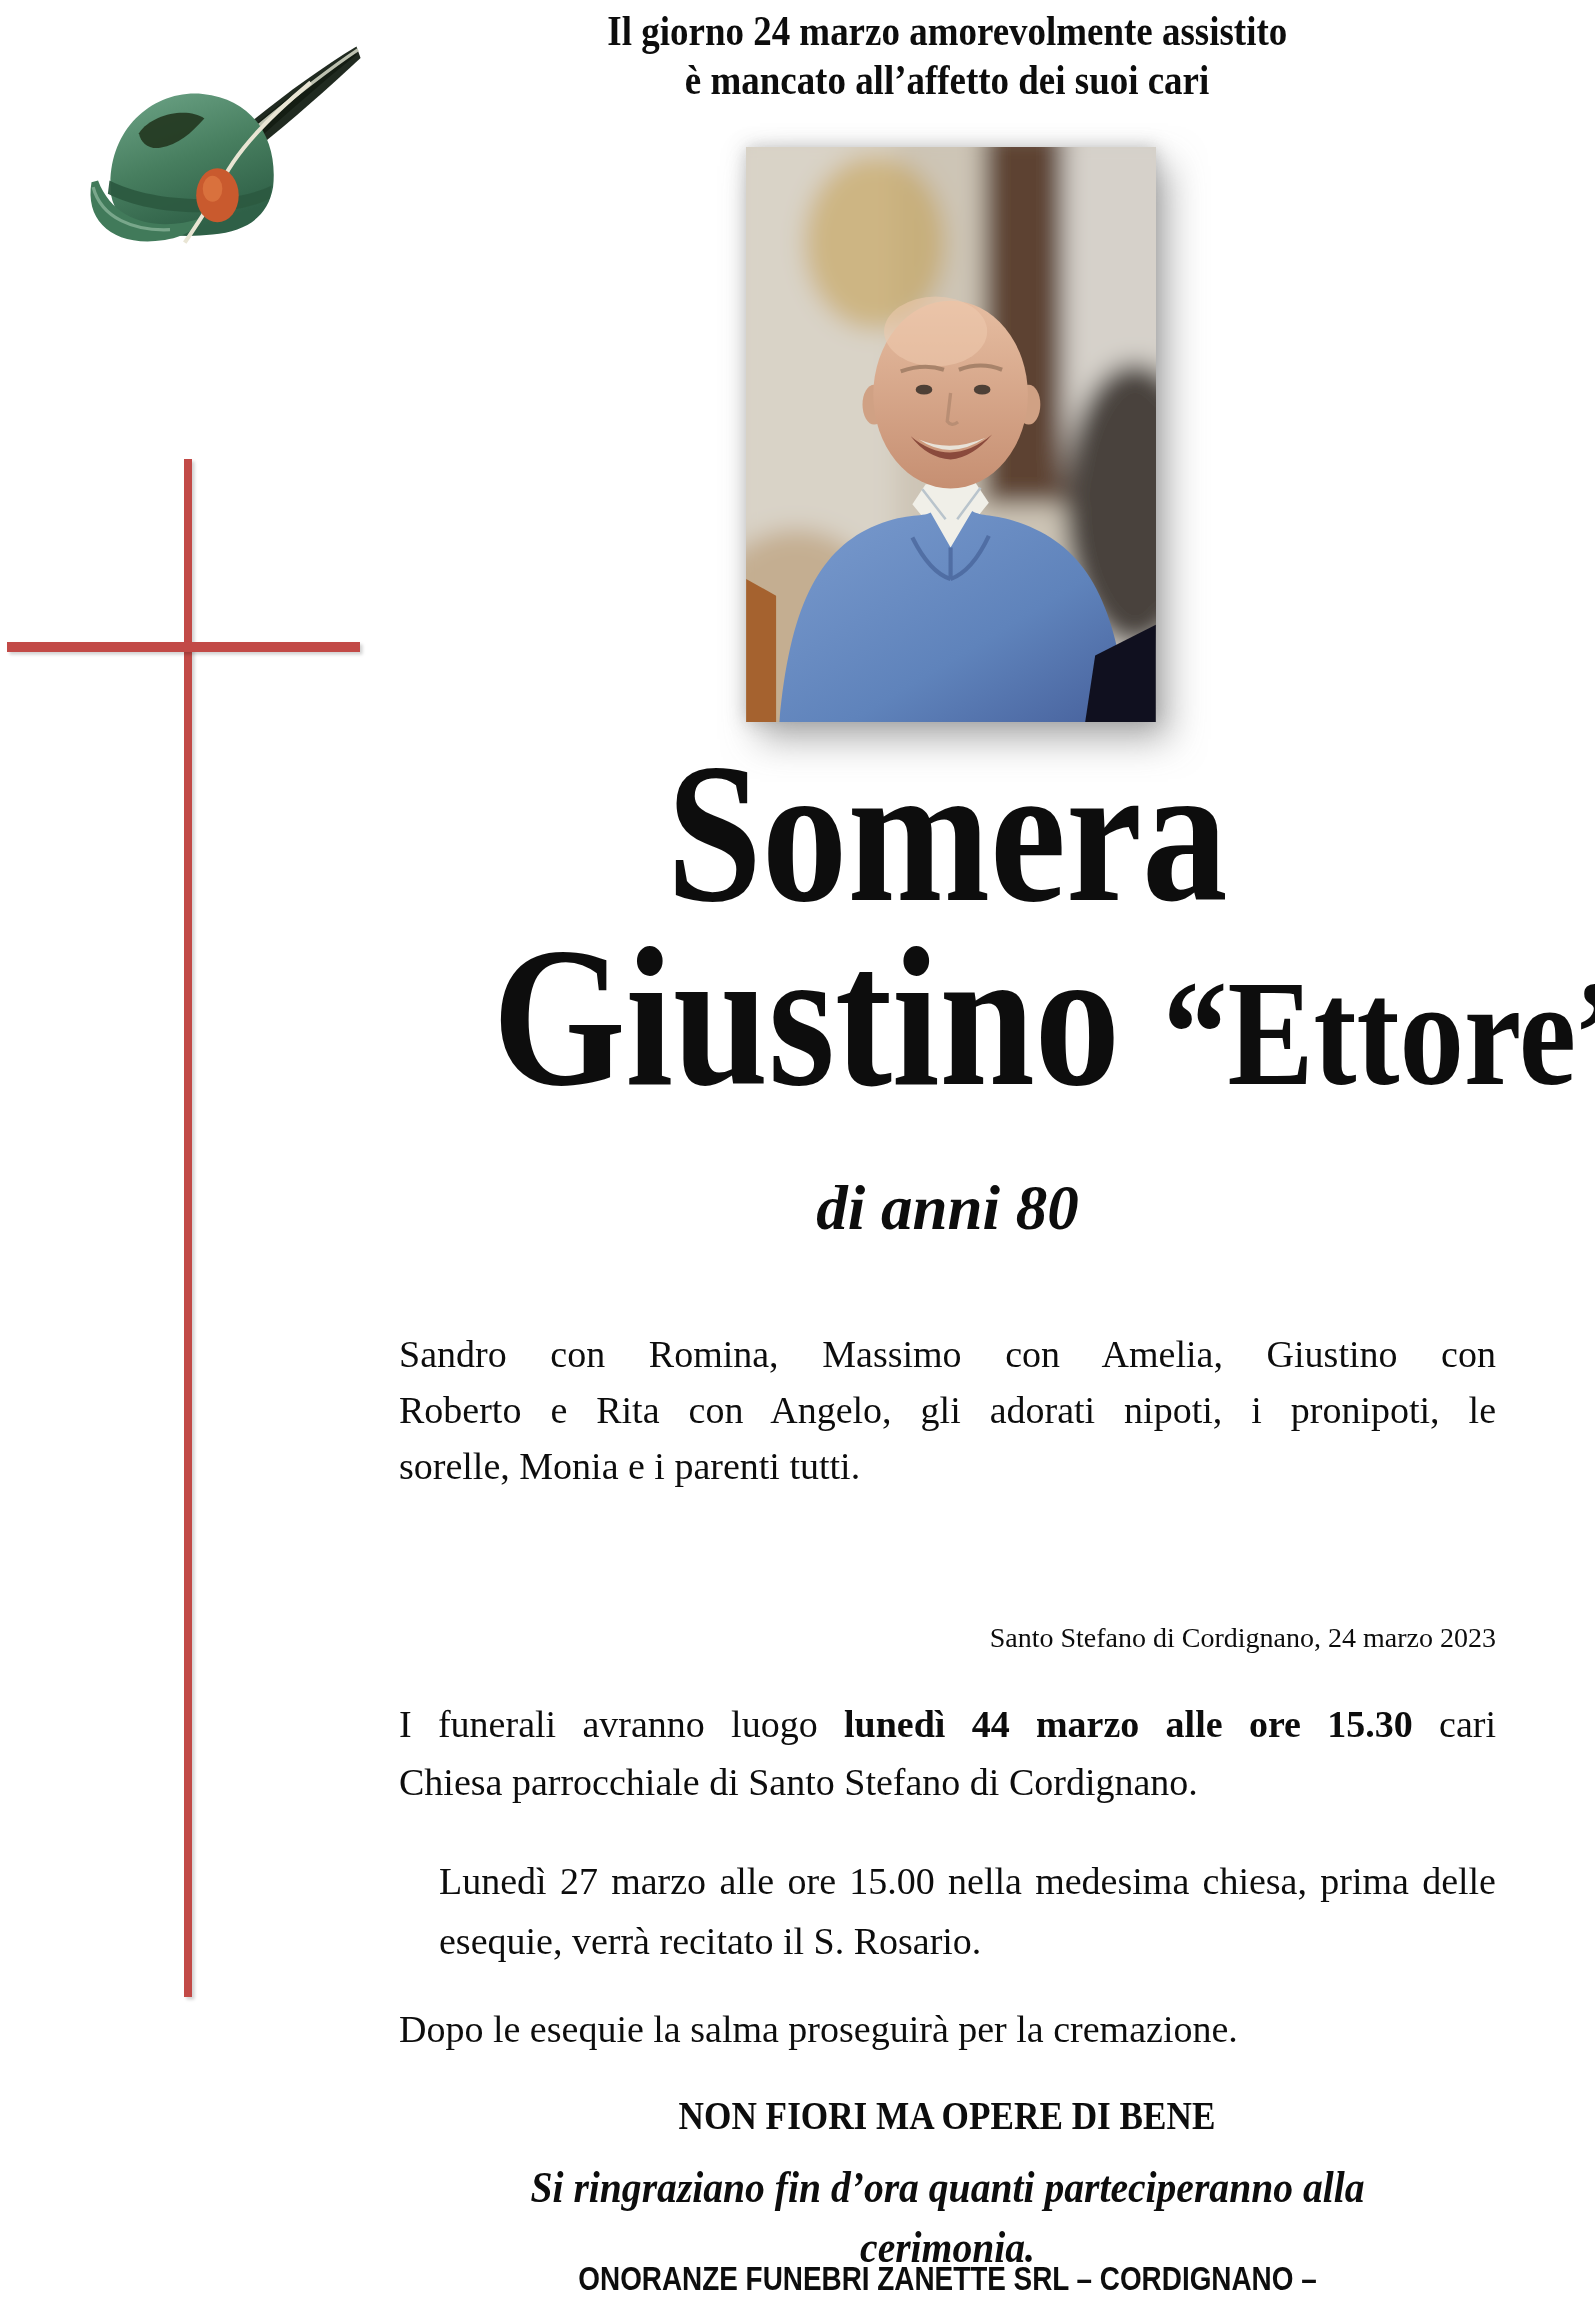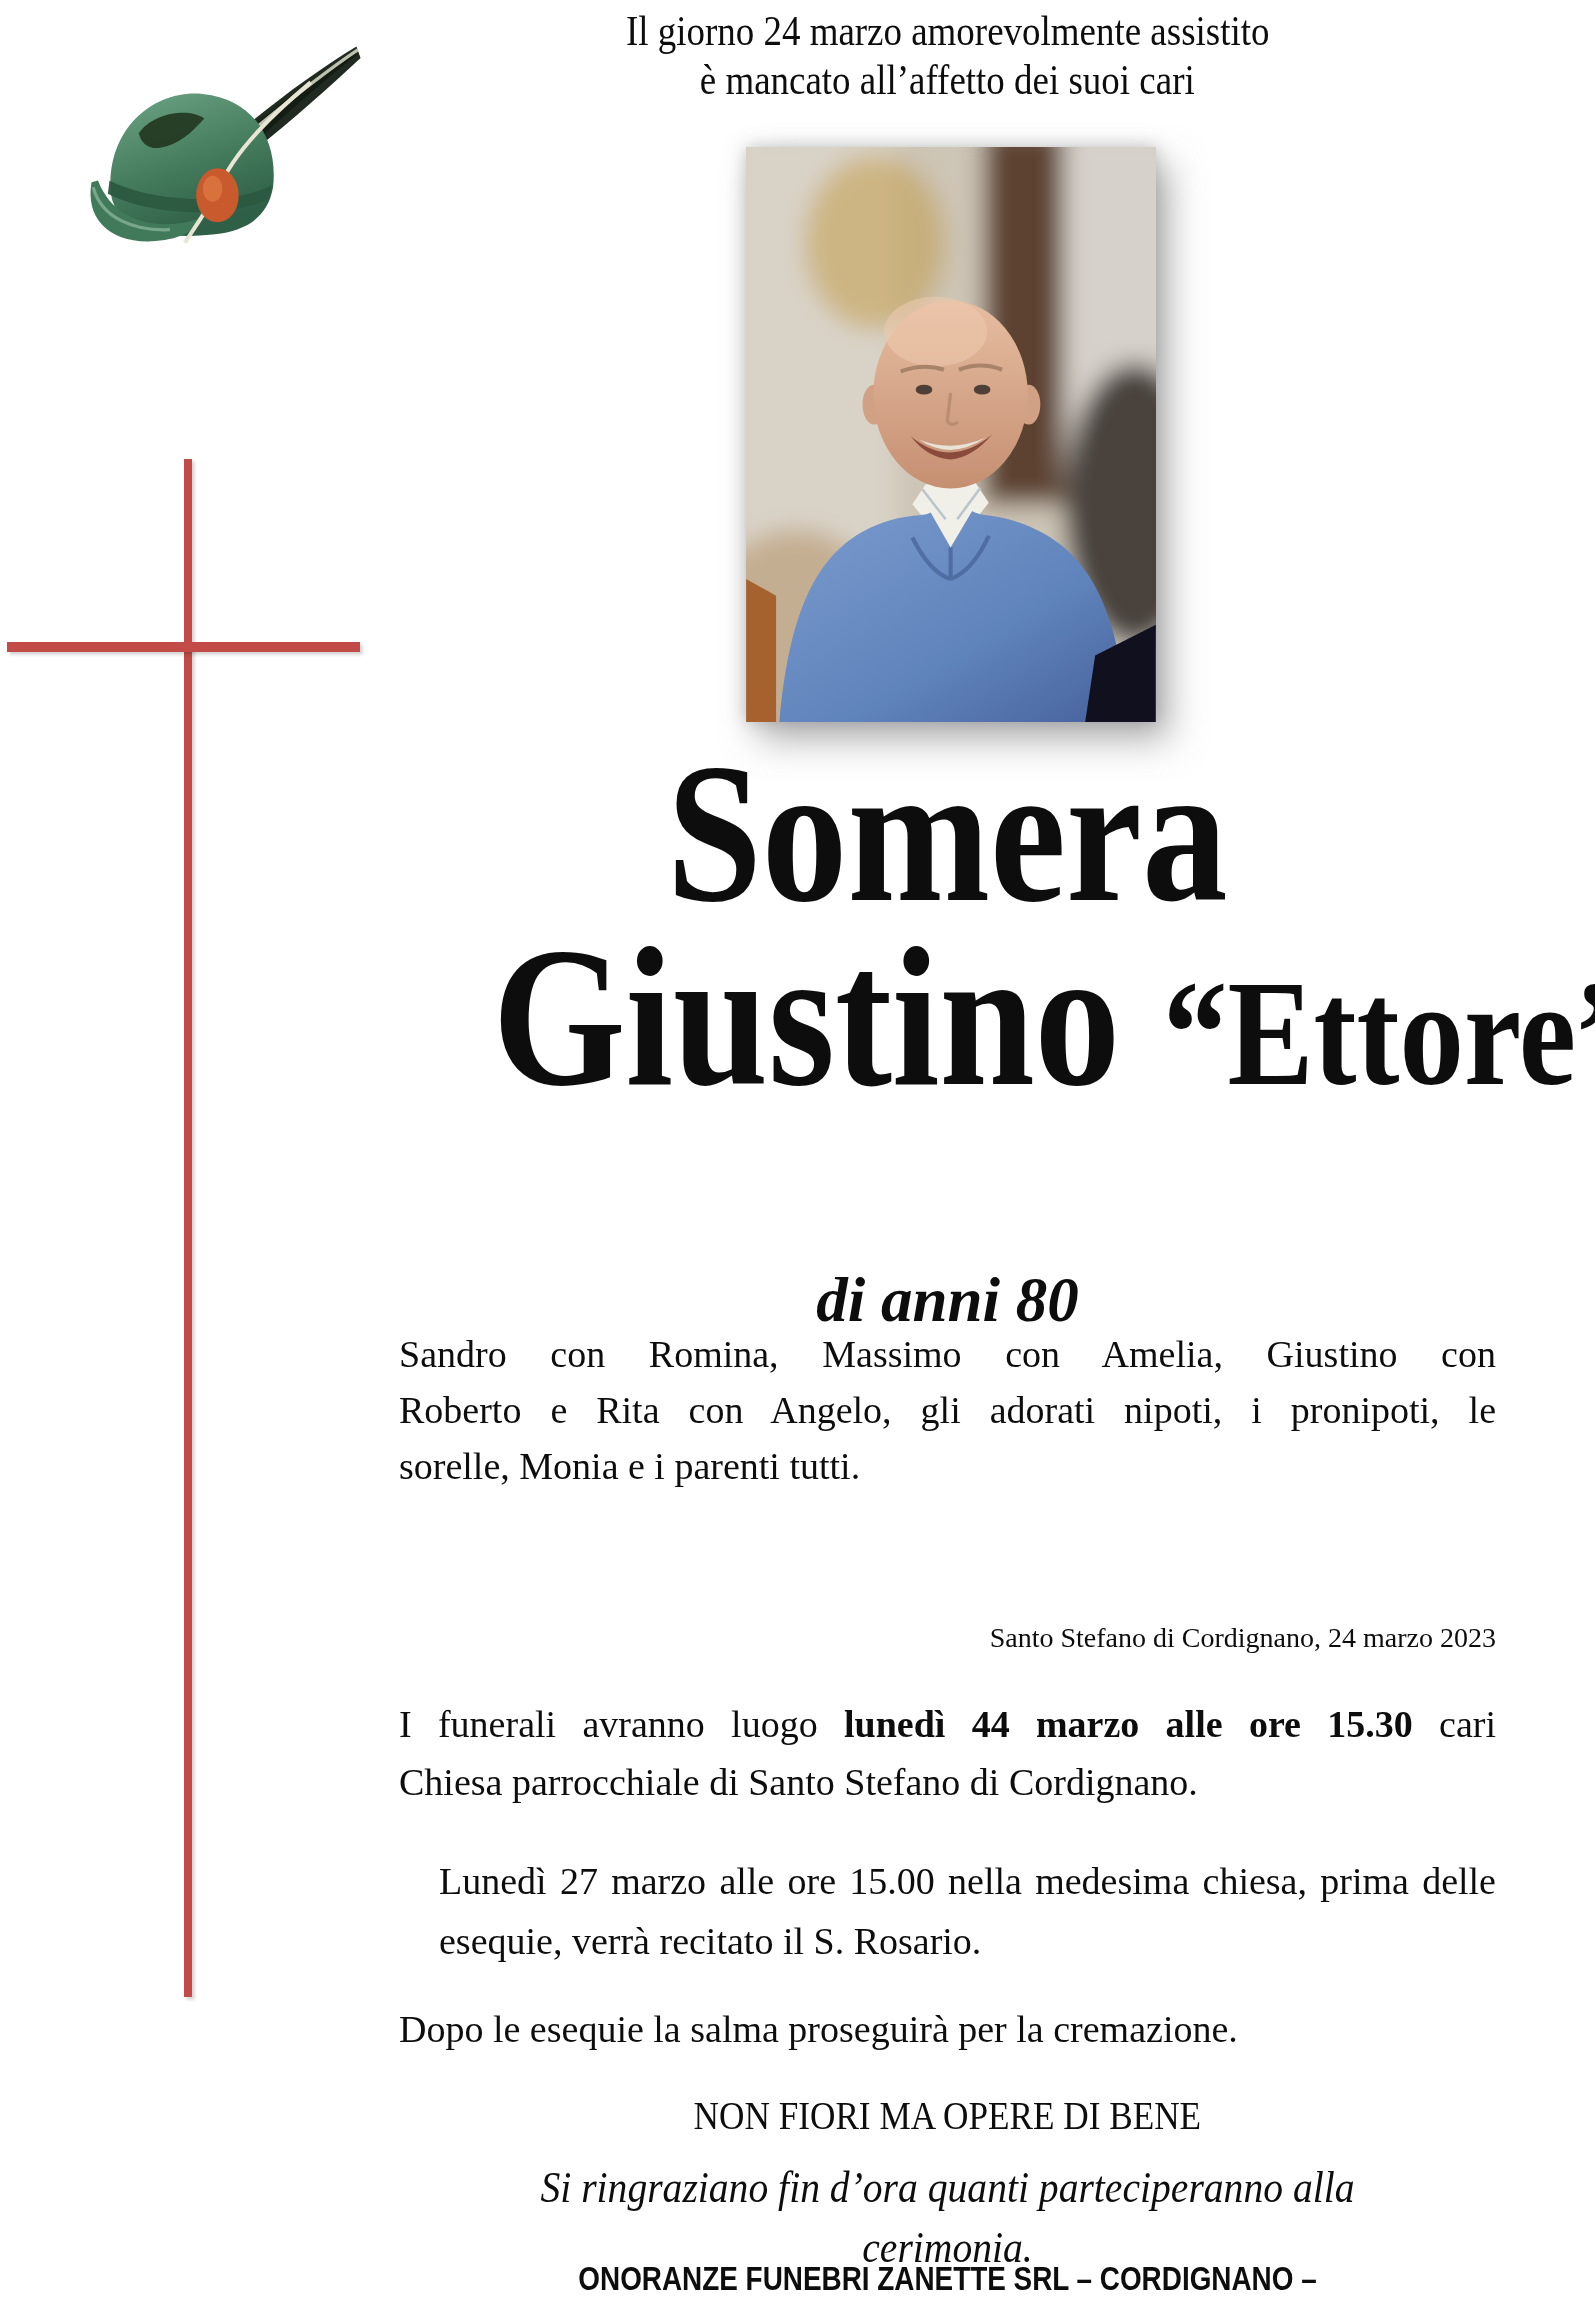--- a/index.html
+++ b/index.html
@@ -2,21 +2,21 @@
 <html style="--cross-red: #c24a47; --hat-green: #4c8465; --pompom-orange: #c95a2e; --sweater-blue: #6a8fc4; --text-black: #0d0d0d;font-size:13.3px"><head>
 <meta charset="utf-8">
 <style>
   html,body{margin:0;padding:0;}
   body{
     width:1595px;height:2307px;position:relative;background:#ffffff;
     font-family:"Liberation Serif", serif;color:#0d0d0d;overflow:hidden;
   }
   .abs{position:absolute;}
   .col{position:absolute;left:399px;width:1097px;}
-  .center{text-align:center;}
+  .center{text-align:center;font-weight:bold;}
   .right{text-align:right;}
   .cond{display:inline-block;transform:scaleX(0.88);transform-origin:50% 50%;}
   .cond-name{display:inline-block;transform:scaleX(0.86);transform-origin:50% 100%;white-space:nowrap;}
 
   
   .intro{top:6.6px;line-height:49px;font-size:42px;}
 
   
   .photo{
     left:746px;top:147px;width:410px;height:575px;background:#cdc5b6;
@@ -30,21 +30,21 @@
 
   
   .hat{left:63px;top:35px;width:304px;height:229px;}
   .hat svg{display:block;width:100%;height:100%;}
 
   
   .name1{top:734px;line-height:199px;font-size:199px;font-weight:bold;}
   .name2{top:918px;line-height:199px;font-size:199px;font-weight:bold;white-space:nowrap;}
   .nickname{font-size:150px;font-weight:bold;}
 
-  .age{top:1263px;line-height:75px;font-size:63px;font-weight:bold;font-style:italic;}
+  .age{top:1171px;line-height:75px;font-size:63px;font-weight:bold;font-style:italic;}
 
   
   .body-text{font-size:38px;}
   .announce{top:1326px;}
   .announce .line{line-height:56px;height:56px;}
   .jline{text-align:justify;overflow:hidden;}
   .jline::after{content:"";display:inline-block;width:100%;height:0;}
   .dateline{top:1613px;line-height:50px;font-size:28px;}
   .funeral{top:1695px;}
   .funeral .line{line-height:58px;height:58px;}

